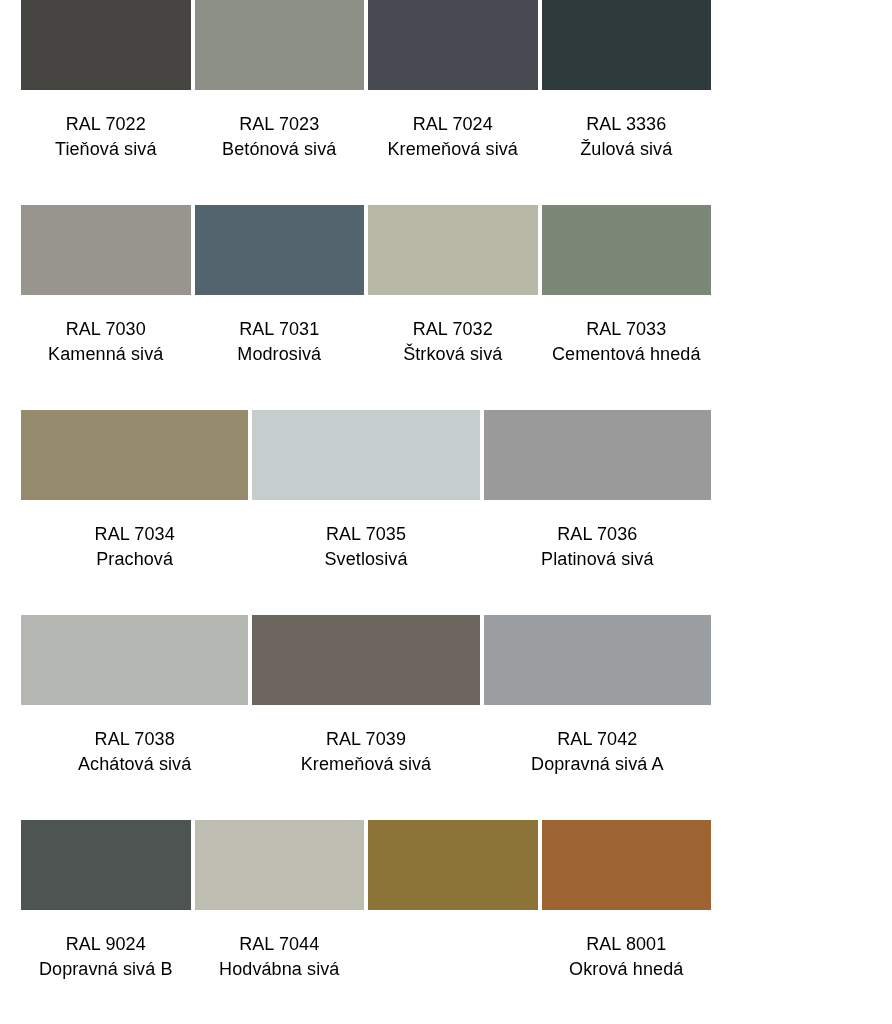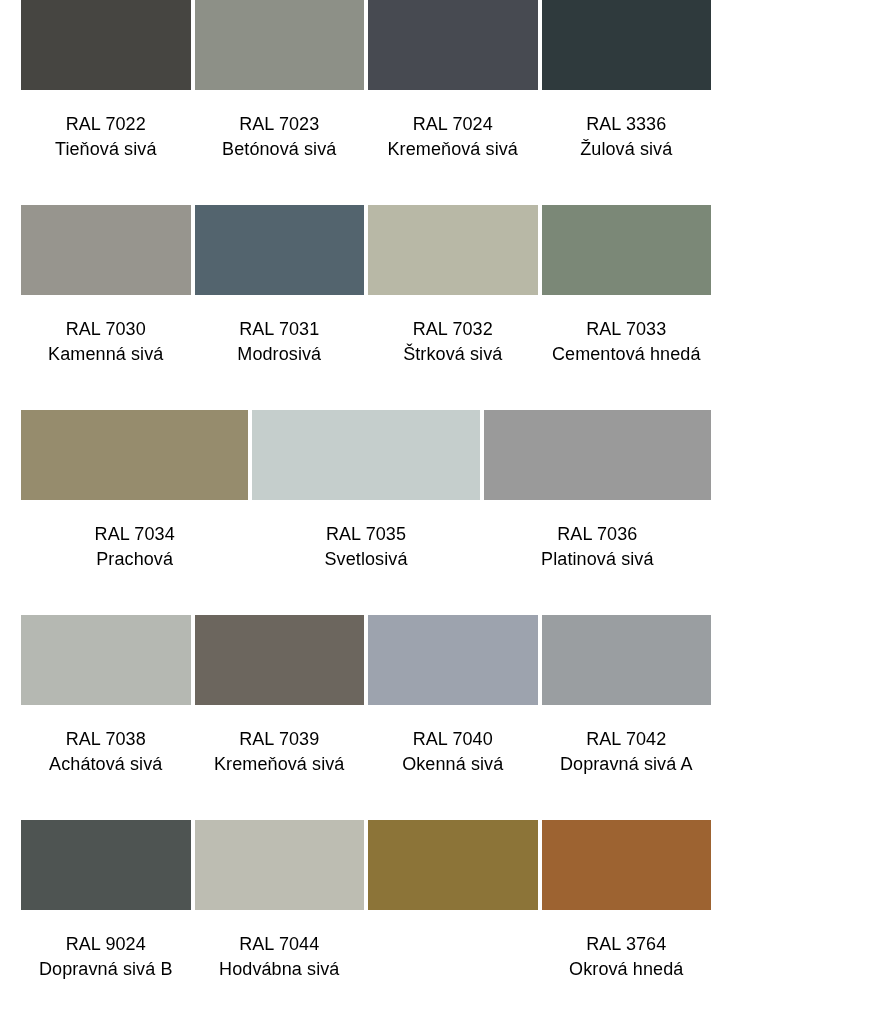--- a/index.html
+++ b/index.html
@@ -165,27 +165,20 @@
         </div>
       </div>
       <div class="cell">
         <div class="swatch" style="background-color: rgb(108, 102, 94);"></div>
         <div class="caption">
           <span class="code">RAL 7039</span>
           <span class="name">Kremeňová sivá</span>
         </div>
       </div>
       <div class="cell">
-        <div class="swatch" style="background-color: rgb(157, 163, 174);"></div>
-        <div class="caption">
-          <span class="code">RAL 7040</span>
-          <span class="name">Okenná sivá</span>
-        </div>
-      </div>
-      <div class="cell">
         <div class="swatch" style="background-color: rgb(154, 158, 161);"></div>
         <div class="caption">
           <span class="code">RAL 7042</span>
           <span class="name">Dopravná sivá A</span>
         </div>
       </div>
     </div>
     <div class="row">
       <div class="cell">
         <div class="swatch" style="background-color: rgb(78, 84, 82);"></div>
@@ -200,18 +193,18 @@
           <span class="code">RAL 7044</span>
           <span class="name">Hodvábna sivá</span>
         </div>
       </div>
       <div class="cell">
         <div class="swatch" style="background-color: rgb(140, 116, 56);"></div>
       </div>
       <div class="cell">
         <div class="swatch" style="background-color: rgb(157, 99, 49);"></div>
         <div class="caption">
-          <span class="code">RAL 3764</span>
+          <span class="code">RAL 8001</span>
           <span class="name">Okrová hnedá</span>
         </div>
       </div>
     </div>
   </div>
 
 </body></html>

